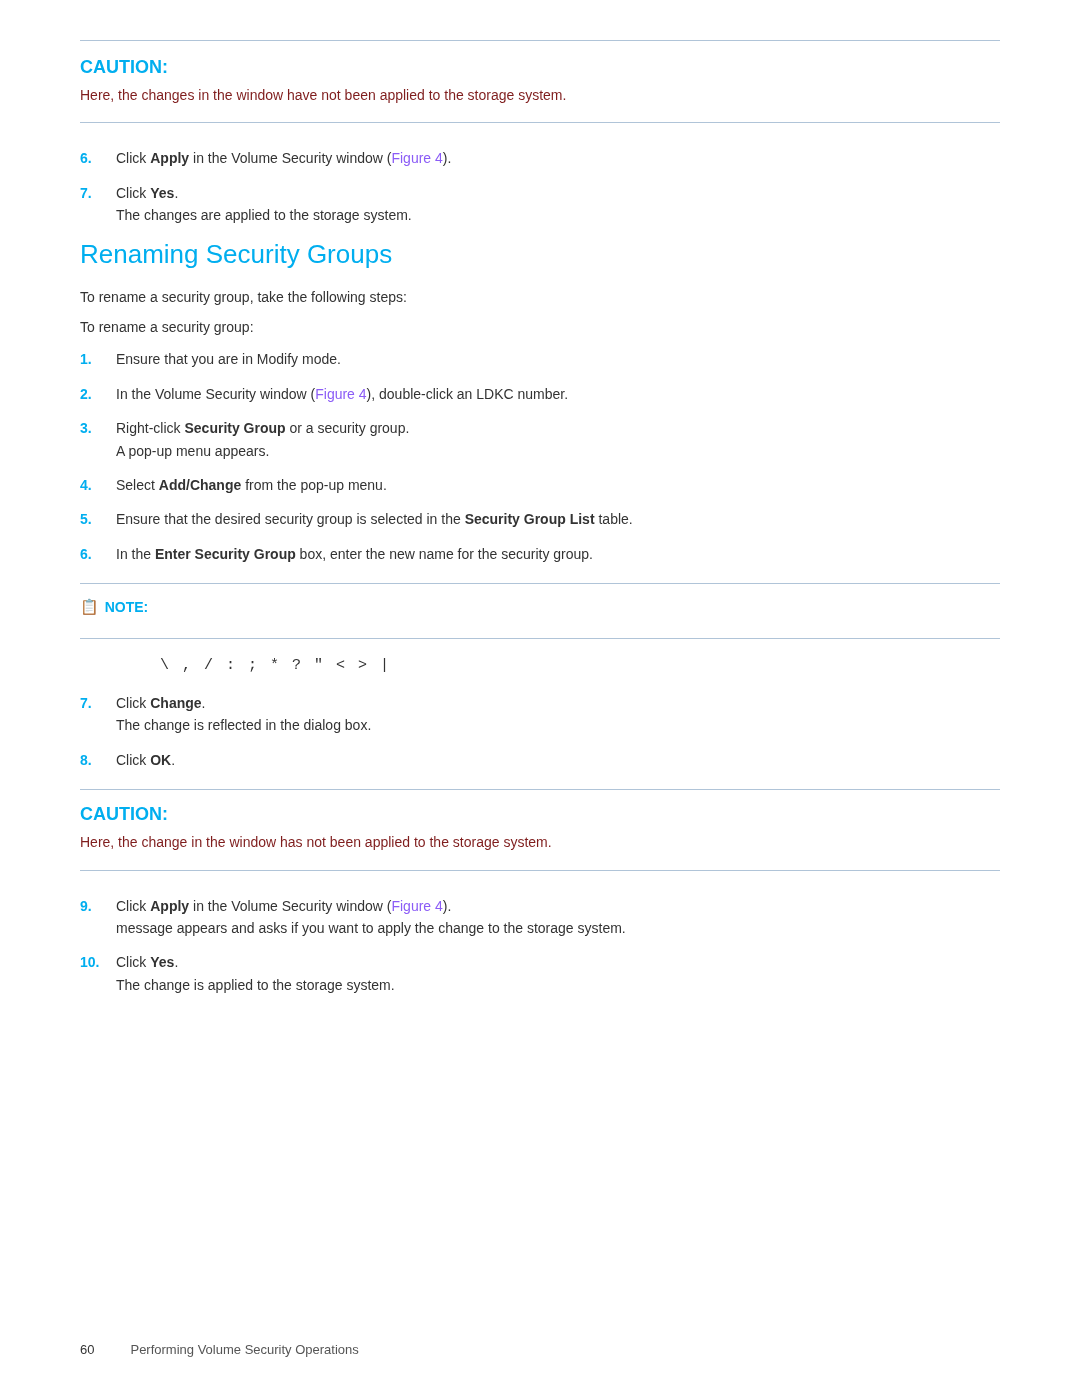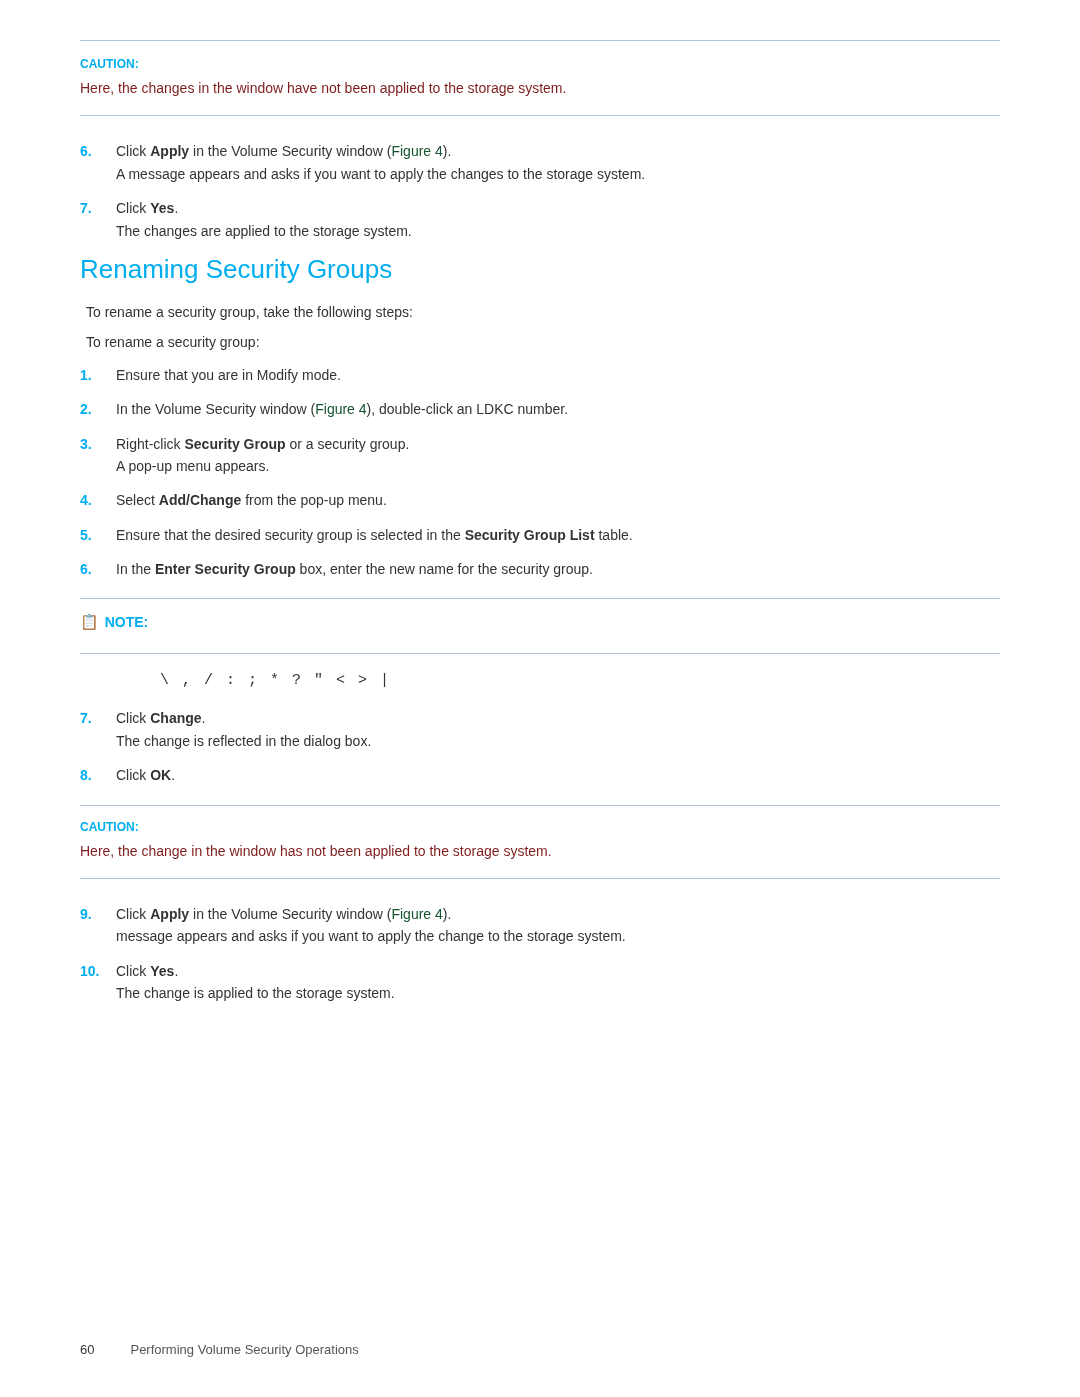--- a/index.html
+++ b/index.html
@@ -29,21 +29,21 @@
       border-top: 1px solid #b0c4d8;
       margin-bottom: 16px;
     }
 
     .caution-block {
       margin-bottom: 16px;
     }
 
     .caution-title {
       color: #00aeef;
-      font-size: 12px;
+      font-size: 18px;
       font-weight: bold;
       margin-bottom: 6px;
     }
 
     .caution-text {
       font-size: 14px;
       color: #7f1d1d;
       line-height: 1.6;
     }
 
@@ -84,29 +84,28 @@
       font-size: 26px;
       font-weight: normal;
       margin-bottom: 16px;
     }
 
     .intro-text {
       font-size: 14px;
       color: #333333;
       margin-bottom: 8px;
       line-height: 1.6;
-      margin-left: 6px;
     }
 
     .bold {
       font-weight: bold;
     }
 
     .link-text {
-      color: #14532d;
+      color: #8b5cf6;
       text-decoration: none;
     }
 
     .note-block {
       border-top: 1px solid #b0c4d8;
       border-bottom: 1px solid #b0c4d8;
       padding: 14px 0 14px 0;
       margin: 18px 0 18px 0;
     }
 
@@ -177,21 +176,20 @@
     <div class="caution-text">Here, the changes in the window have not been applied to the storage system.</div>
   </div>
 
   <hr class="bottom-divider">
 
   <ol class="numbered-list">
     <li>
       <span class="num">6.</span>
       <span class="content">
         Click <span class="bold">Apply</span> in the Volume Security window (<a class="link-text">Figure 4</a>).<br>
-        <span>A message appears and asks if you want to apply the changes to the storage system.</span>
       </span>
     </li>
     <li>
       <span class="num">7.</span>
       <span class="content">
         Click <span class="bold">Yes</span>.<br>
         <span>The changes are applied to the storage system.</span>
       </span>
     </li>
   </ol>

